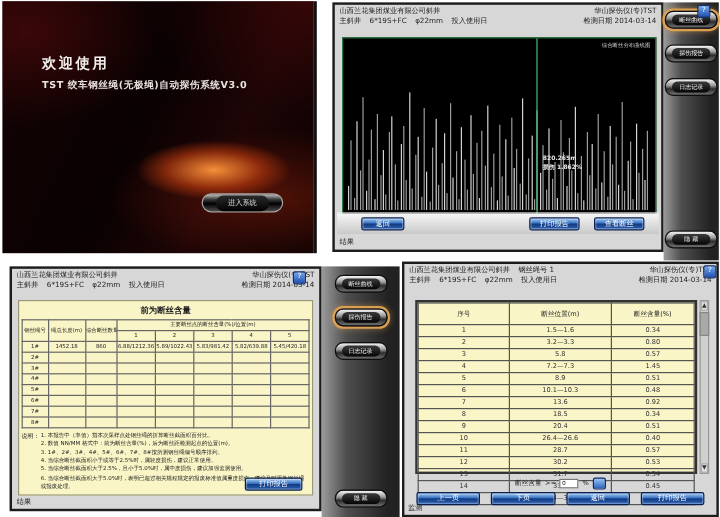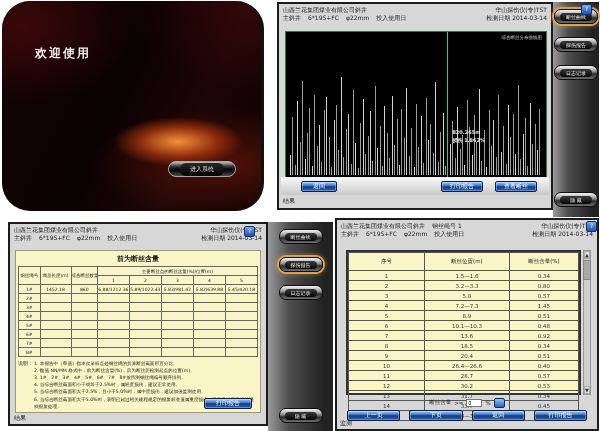--- a/index.html
+++ b/index.html
@@ -1,18 +1,18 @@
 <!DOCTYPE html>
 <html><head>
 <meta charset="utf-8">
 <style>
   html,body{margin:0;padding:0;}
   body{width:600px;height:431px;background:#ffffff;font-family:"DejaVu Sans",sans-serif;}
   .canvas{position:relative;width:600px;height:431px;background:#fff;overflow:hidden;}
-  .panel{position:absolute;box-sizing:border-box;border-radius:28px;}
+  .panel{position:absolute;box-sizing:border-box;}
 
   
   .tl{left:2px;top:1px;width:262px;height:210px;border-right:3px solid #111;
       background:
         radial-gradient(90px 34px at 68% 67%, rgba(255,150,60,.95), rgba(205,65,15,.55) 45%, rgba(0,0,0,0) 72%),
         radial-gradient(200px 80px at 88% 78%, rgba(150,35,10,.45), transparent 70%),
         radial-gradient(170px 120px at 8% 12%, rgba(80,10,10,.65), transparent 65%),
         radial-gradient(230px 150px at 100% 0%, rgba(70,8,8,.6), transparent 60%),
         linear-gradient(115deg,#140304 0%,#0a0102 45%,#1e0506 70%,#0a0102 100%);}
   .welcome{position:absolute;left:33px;top:44px;font-size:12px;font-weight:bold;color:#f2eeec;letter-spacing:2px;}
@@ -105,20 +105,21 @@
   .btnrow .btn-blue{flex:1;}
   .brp .status{left:3px;bottom:1px;}
 </style>
 </head>
 <body>
 
 <div class="canvas">
 
   <section class="panel tl">
     <div class="welcome">欢迎使用</div>
+    <div class="apptitle">TST 绞车钢丝绳(无极绳)自动探伤系统V3.0</div>
     <button class="enter">
       <span class="pill-in">进入系统</span>
     </button>
   </section>
 
   <section class="panel trp">
     <div class="win">
       <div class="hdr">
         <div class="hrow">
           <span>山西兰花集团煤业有限公司斜井</span>

